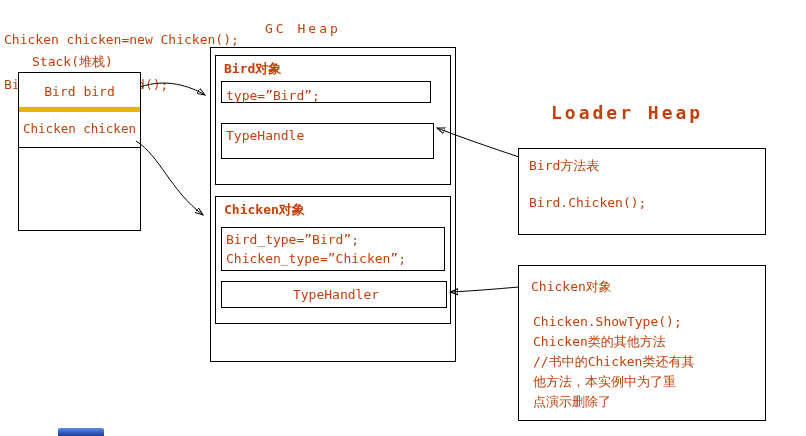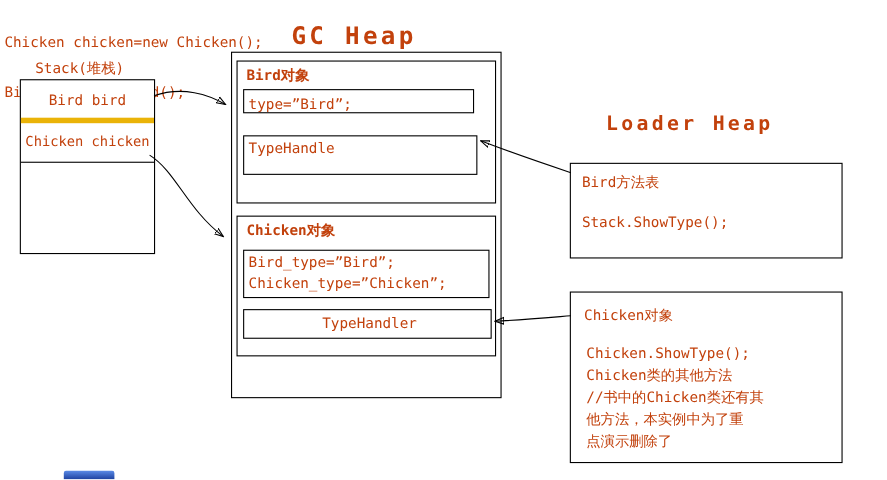--- a/index.html
+++ b/index.html
@@ -10,21 +10,21 @@
     background:#ffffff;
     font-family:"DejaVu Sans Mono","Liberation Mono",monospace;
     font-size:13px; color:#c2410c;
     overflow:hidden;
   }
   .abs { position:absolute; }
   .box { position:absolute; border:1px solid #000; background:#fff; }
 
   .code { left:4px; top:2px; line-height:15px; white-space:pre; }
 
-  .gc-title { left:265px; top:21px; font-size:22px; font-weight:bold; letter-spacing:3px; }
+  .gc-title { left:265px; top:21px; font-size:13px; font-weight:normal; letter-spacing:3px; }
   .loader-title { left:551px; top:102px; font-size:18px; font-weight:bold; letter-spacing:3px; }
   .stack-label { left:32px; top:53px; }
 
   .stack-box { left:18px; top:72px; width:123px; height:159px; }
   .stack-cell-1 { height:39px; border-bottom:5px solid #eab308; text-align:center; line-height:38px; }
   .stack-cell-2 { height:36px; border-bottom:1px solid #000; text-align:center; line-height:34px; font-size:12.5px; }
   .stack-cell-3 { height:81px; }
 
   .gc-box { left:210px; top:47px; width:246px; height:315px; }
 
@@ -87,21 +87,21 @@
     <div class="abs chicken-obj-header">Chicken对象</div>
     <div class="box chicken-fields-box">
       <div>Bird_type=”Bird”;</div>
       <div>Chicken_type=”Chicken”;</div>
     </div>
     <div class="box chicken-handler-box">TypeHandler</div>
   </div>
 
   <div class="box bird-mt">
     <div class="abs bird-mt-header">Bird方法表</div>
-    <div class="abs bird-mt-line">Stack.ShowType();</div>
+    <div class="abs bird-mt-line">Bird.Chicken();</div>
   </div>
 
   <div class="box chicken-mt">
     <div class="abs chicken-mt-header">Chicken对象</div>
     <div class="abs chicken-mt-body">
       <div>Chicken.ShowType();</div>
       <div>Chicken类的其他方法</div>
       <div>//书中的Chicken类还有其</div>
       <div>他方法，本实例中为了重</div>
       <div>点演示删除了</div>

